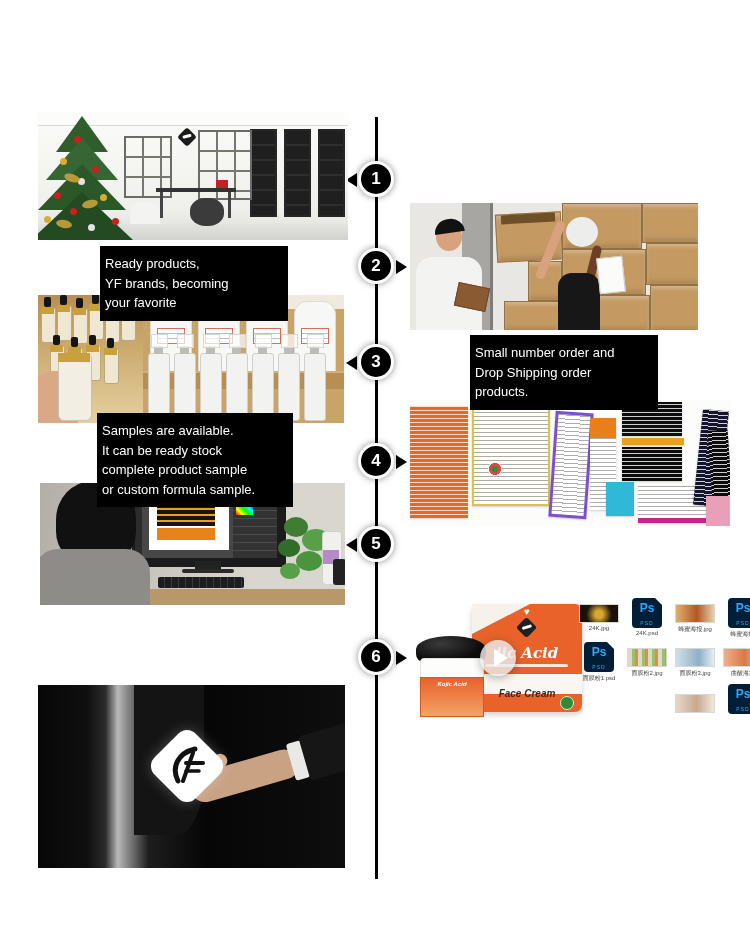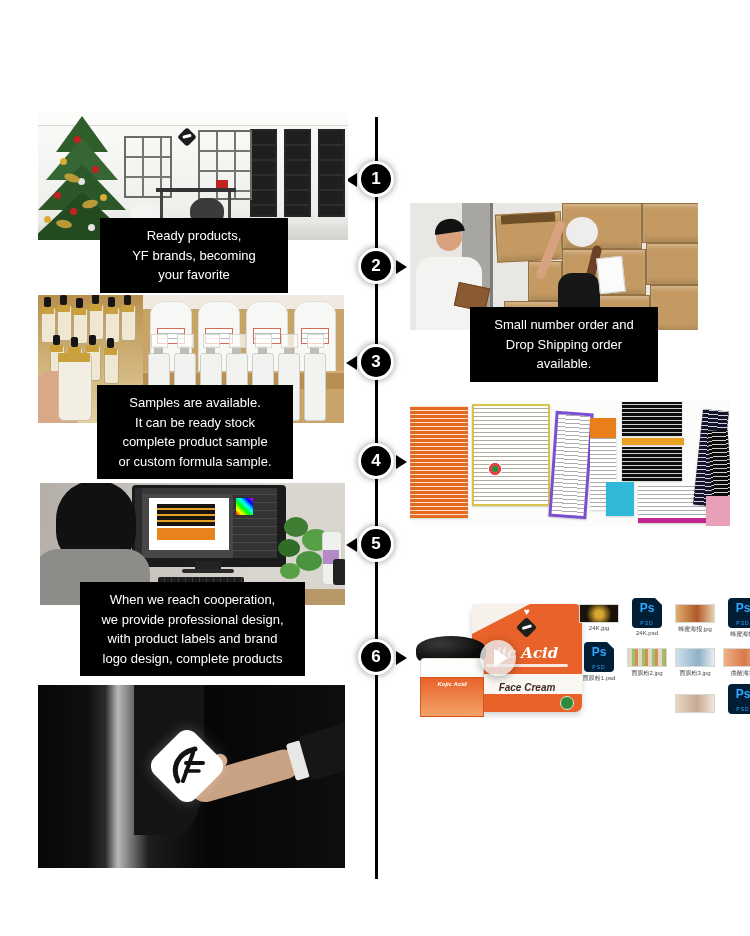--- a/index.html
+++ b/index.html
@@ -13,22 +13,22 @@
   .marker{position:absolute;left:358px;width:38px;height:38px;}
   .m-circle{position:absolute;left:0;top:0;width:30px;height:30px;background:#000;
             border:3px solid #fff;border-radius:50%;box-shadow:0 0 7px rgba(0,0,0,.45);
             color:#fff;font-weight:700;font-size:17px;display:flex;align-items:center;justify-content:center;}
   .arr{position:absolute;width:0;height:0;border-top:7px solid transparent;border-bottom:7px solid transparent;}
   .arr.left{border-right:11px solid #000;}
   .arr.right{border-left:11px solid #000;}
 
   
   .photo{position:absolute;overflow:hidden;background:#eee;z-index:1;}
-  .caption{position:absolute;background:#000;color:#fff;text-align:center;font-size:13px;
-           line-height:1.5;padding:8px 5px;white-space:pre-line;z-index:6;}
+  .caption{position:absolute;background:#000;color:#fff;font-size:13px;
+           line-height:1.5;padding:8px 5px;white-space:pre-line;z-index:6;margin-top:28px;}
   .abs{position:absolute;}
 
   
   .s1{background:linear-gradient(#fbfbf9, #efefec 75%, #dddddb);}
   .s1-ceil{left:0;top:0;width:100%;height:13px;background:#fcfcfa;border-bottom:1px solid #d8d8d4;}
   .s1-floor{left:0;bottom:0;width:100%;height:16px;background:linear-gradient(#e3e3e0,#d2d2cf);}
   .shelf-unit{top:17px;width:27px;height:88px;background:
       repeating-linear-gradient(180deg,#2e2e2e 0 2px,#1f1f1f 2px 15px);
       box-shadow:inset 0 0 0 2px #262626;}
   .grid-shelf{border:2px solid #6a6a66;background:
@@ -120,21 +120,21 @@
   .s6{background:#fff;}
   .s6-box{left:62px;top:4px;width:110px;height:108px;background:#e8622a;border-radius:7px;box-shadow:0 3px 6px rgba(0,0,0,.18);}
   .s6-flap{position:absolute;left:0;top:0;width:0;height:0;border-top:30px solid #f6f1ea;border-right:58px solid transparent;}
   .s6-heart{position:absolute;left:50%;top:2px;transform:translateX(-50%);color:#fff;font-size:10px;}
   .s6-dia{position:absolute;left:47px;top:16px;width:15px;height:15px;background:#20201e;transform:rotate(45deg);border-radius:3px;}
   .s6-dia i{position:absolute;left:6px;top:2px;width:3px;height:10px;background:#fff;transform:rotate(28deg);border-radius:2px;}
   .s6-brand{position:absolute;left:0;top:40px;width:100%;text-align:center;color:#fff;
             font-size:15px;font-weight:700;font-style:italic;font-family:"DejaVu Serif",serif;}
   .s6-sub{position:absolute;left:14px;top:60px;width:82px;height:3px;background:rgba(255,255,255,.85);border-radius:2px;}
   .s6-band{position:absolute;left:0;top:70px;width:100%;height:20px;background:#faf7f2;}
-  .s6-band span{display:block;text-align:center;font-size:10px;font-weight:700;font-style:italic;color:#3a2a20;margin-top:8px;}
+  .s6-band span{display:block;text-align:center;font-size:10px;font-weight:700;font-style:italic;color:#3a2a20;margin-top:14px;}
   .s6-badge{position:absolute;right:8px;top:92px;width:12px;height:12px;border-radius:50%;background:#2e8b3a;border:1px solid #dfeadf;}
   .s6-lid{left:6px;top:36px;width:70px;height:26px;background:radial-gradient(ellipse at 35% 30%,#3a3a3a,#0c0c0c 65%);border-radius:50% 50% 8px 8px;}
   .s6-jar{left:10px;top:58px;width:62px;height:56px;background:#fdfdfb;border:1px solid #e2e2da;border-radius:4px;}
   .s6-jlab{position:absolute;left:-1px;top:18px;width:62px;height:38px;background:linear-gradient(#e8622a,#f2a368);border:1px solid #d8551e;}
   .s6-jlab span{display:block;text-align:center;font-size:6px;color:#fff;font-weight:700;font-style:italic;margin-top:3px;}
   .s6-play{left:70px;top:40px;width:36px;height:36px;border-radius:50%;background:rgba(235,235,235,.82);
            box-shadow:0 2px 8px rgba(0,0,0,.3);z-index:4;cursor:pointer;}
   .s6-play i{position:absolute;left:14px;top:9px;width:0;height:0;border-top:9px solid transparent;border-bottom:9px solid transparent;border-left:14px solid #fff;}
   .files{position:absolute;left:577px;top:598px;width:173px;height:128px;z-index:2;}
   .file{position:absolute;width:44px;text-align:center;}
@@ -252,21 +252,21 @@
     <div class="abs s2-man-torso"></div>
     <div class="abs s2-clip"></div>
     <div class="abs s2-arm"></div>
     <div class="abs s2-beanie"></div>
     <div class="abs s2-pony"></div>
     <div class="abs s2-wom-torso"></div>
     <div class="abs s2-paper"></div>
   </div>
   <div class="caption" style="left:470px;top:307px;width:178px">Small number order and
 Drop Shipping order
-available.</div>
+products.</div>
 
   <div class="photo s3" style="left:38px;top:295px;width:306px;height:128px">
     <div class="abs s3-left"></div>
     <div class="drop" style="left:3px;top:12px"></div>
     <div class="drop" style="left:19px;top:10px"></div>
     <div class="drop" style="left:35px;top:13px"></div>
     <div class="drop" style="left:51px;top:9px"></div>
     <div class="drop" style="left:67px;top:12px"></div>
     <div class="drop" style="left:83px;top:10px"></div>
     <div class="drop" style="left:12px;top:50px"></div>
@@ -340,24 +340,20 @@
     <div class="leaf" style="left:244px;top:34px;width:24px;height:20px;background:#3f7d33"></div>
     <div class="leaf" style="left:262px;top:46px;width:28px;height:22px;background:#58a047"></div>
     <div class="leaf" style="left:238px;top:56px;width:22px;height:18px;background:#2f6d28"></div>
     <div class="leaf" style="left:256px;top:68px;width:26px;height:20px;background:#4a9440"></div>
     <div class="leaf" style="left:240px;top:80px;width:20px;height:16px;background:#58a047"></div>
     <div class="abs s5-spray">
         <i></i>
       </div>
     <div class="abs s5-obj"></div>
   </div>
-  <div class="caption" style="left:80px;top:582px;width:215px">When we reach cooperation,
-we provide professional design,
-with product labels and brand
-logo design, complete products</div>
 
   <div class="photo s6" style="left:410px;top:600px;width:178px;height:118px">
     <div class="abs s6-box">
       <div class="s6-flap"></div>
       <div class="s6-heart">♥</div>
       <div class="s6-dia">
           <i></i>
         </div>
       <div class="s6-brand">jic Acid</div>
       <div class="s6-sub"></div>

